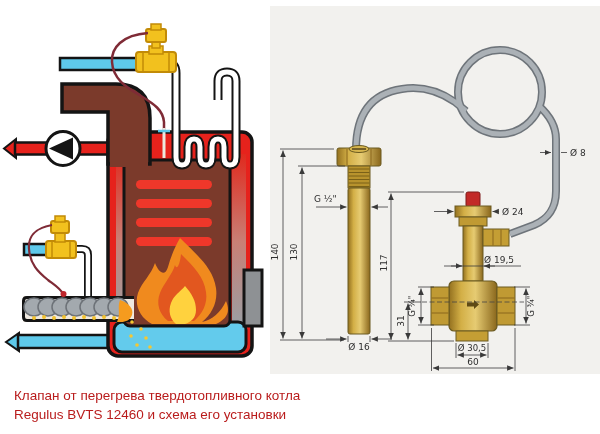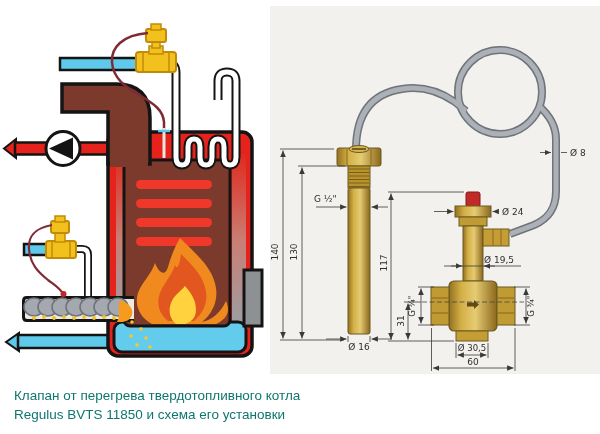--- a/index.html
+++ b/index.html
@@ -2,21 +2,21 @@
 <html><head>
 <meta charset="utf-8">
 <style>
   html,body{margin:0;padding:0;background:#fff;}
   #stage{position:relative;width:600px;height:434px;background:#ffffff;overflow:hidden;
          font-family:"Liberation Sans",sans-serif;}
   #schematic-svg{position:absolute;left:0;top:4px;}
   #drawing-panel{position:absolute;left:268px;top:0;width:332px;height:380px;}
   .dim{font-family:"DejaVu Sans",sans-serif;font-size:9px;fill:#2e2e2e;}
   .dim-small{font-family:"DejaVu Sans",sans-serif;font-size:8.5px;fill:#2e2e2e;}
-  #caption{position:absolute;left:14px;top:386px;width:560px;color:#0f766e;
+  #caption{position:absolute;left:14px;top:386px;width:560px;color:#b91c1c;
            font-size:13.5px;line-height:19px;}
 </style>
 </head>
 <body>
 
 <div id="stage">
 
   <svg id="schematic-svg" width="268" height="378" viewBox="0 0 268 378">
     <defs>
       <linearGradient id="gradStrip" x1="0" y1="0" x2="0" y2="1">
@@ -271,16 +271,16 @@
       <text class="dim" x="234" y="214.5">Ø 24</text>
       <text class="dim" x="216" y="262.5">Ø 19,5</text>
       <text class="dim-small" x="204" y="351" text-anchor="middle">Ø 30,5</text>
       <text class="dim" x="205" y="365" text-anchor="middle">60</text>
       <text class="dim" x="302" y="156">Ø 8</text>
     </svg>
   </div>
 
   <div id="caption">
     <div>Клапан от перегрева твердотопливного котла</div>
-    <div>Regulus BVTS 11850 и схема его установки</div>
+    <div>Regulus BVTS 12460 и схема его установки</div>
   </div>
 
 </div>
 
 </body></html>

